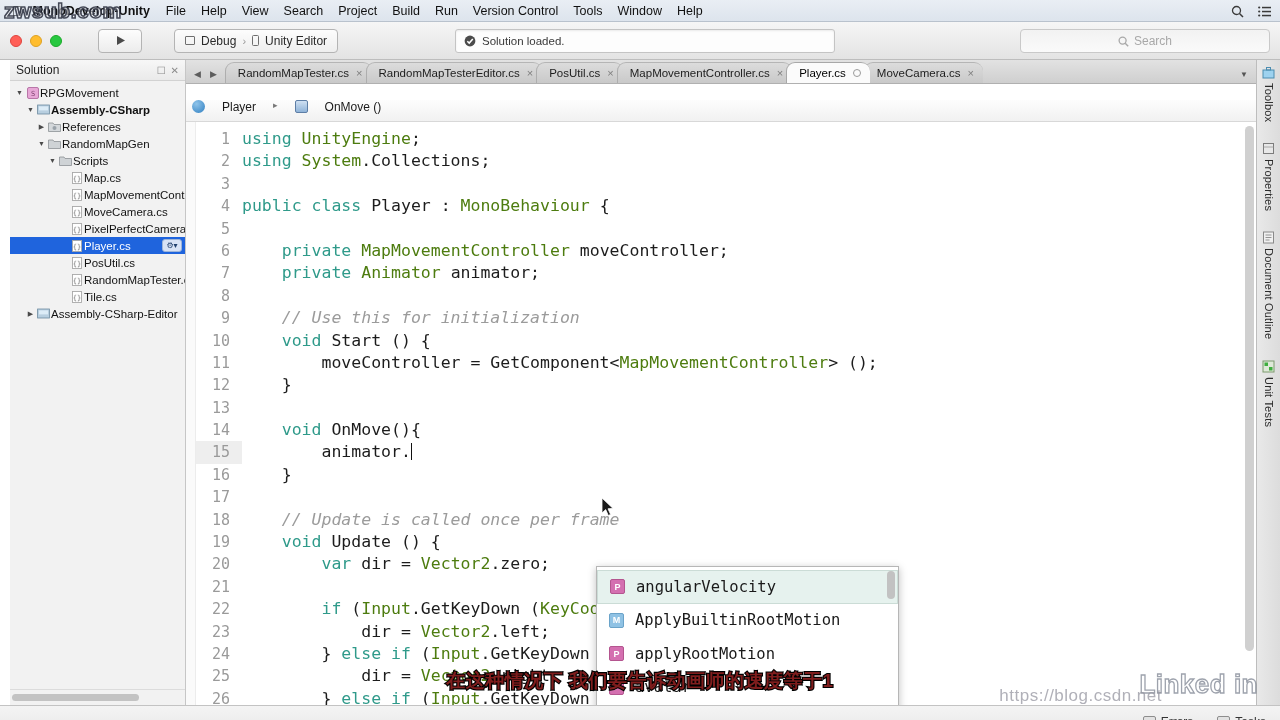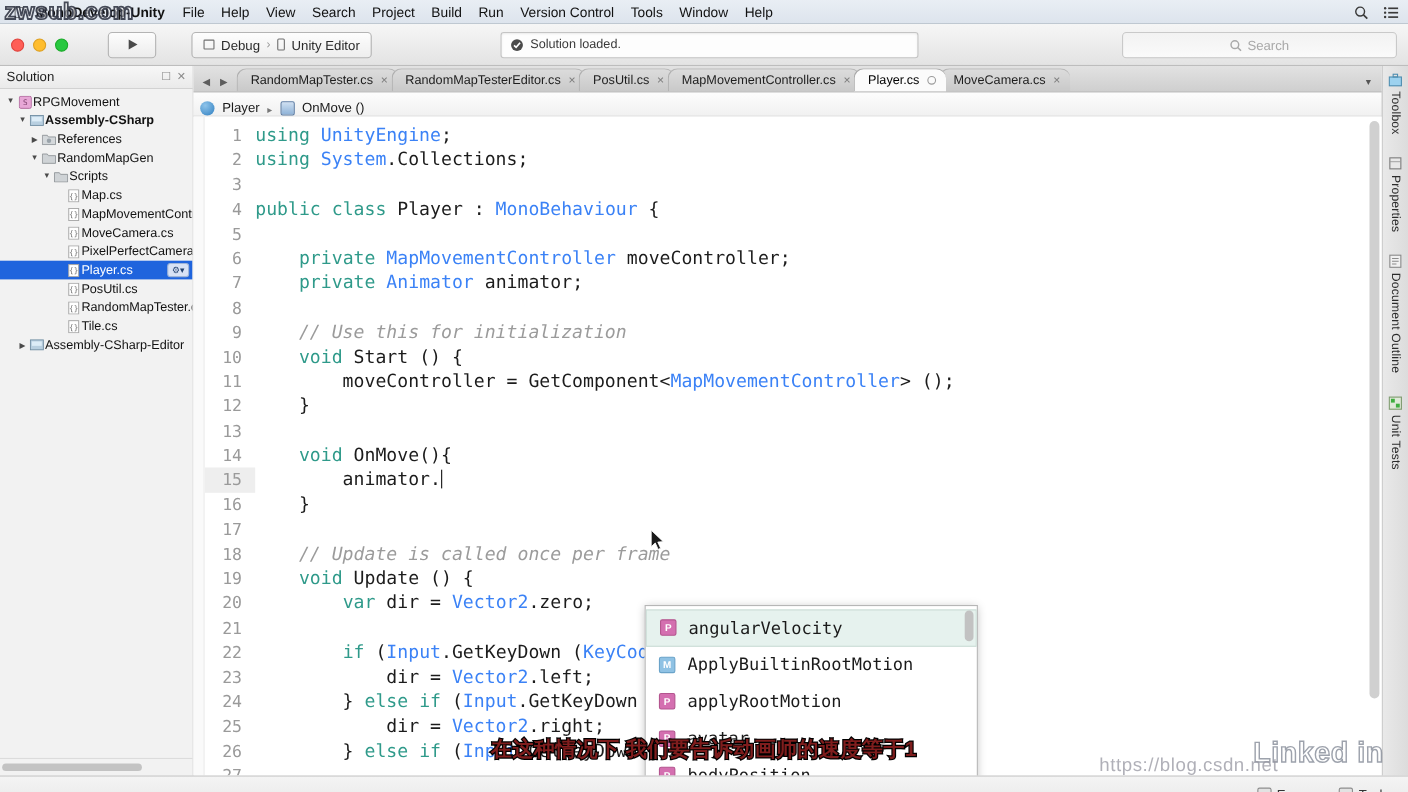--- a/index.html
+++ b/index.html
@@ -67,21 +67,21 @@
   .searchbox {
     position: absolute; right: 10px; top: 7px;
     width: 250px; height: 24px;
     background: linear-gradient(to bottom,#f2f2f2,#fafafa);
     border: 1px solid #c9c9c9; border-radius: 4px;
     display: flex; align-items: center; justify-content: center; gap: 5px;
     font-size: 12px; color: #a8a8a8;
   }
 
   
-  .mainrow { display: flex; width: 1280px; height: 645px; }
+  .mainrow { display: flex; width: 1280px; height: 645px; padding-left: 10px; }
 
   
   .solution { width: 176px; background: #f2f2f2; border-right: 1px solid #c6c6c6; display: flex; flex-direction: column; }
   .pad-header {
     height: 21px; display: flex; align-items: center; padding: 0 6px;
     font-size: 12px; color: #1f1f1f;
     background: linear-gradient(to bottom,#f7f7f7,#eaeaea);
     border-bottom: 1px solid #d2d2d2;
   }
   .pad-header .ttl { flex: 1; }
@@ -122,40 +122,41 @@
     border-left: 1px solid #aeaeae; border-top: 1px solid #b5b5b5;
     border-top-left-radius: 9px; border-top-right-radius: 9px;
     white-space: nowrap; position: relative; margin-right: -6px;
   }
   .tab.active { background: #fbfbfb; color: #000; z-index: 4; border-color: #a8a8a8; }
   .tab .x { color: #7e7e7e; font-size: 11px; }
   .tab .dot { width: 8px; height: 8px; border-radius: 50%; border: 1.3px solid #9b9b9b; }
   .tab-overflow { margin-left: auto; padding: 0 8px 4px; font-size: 8px; color: #555; }
 
   .breadcrumb {
-    height: 22px; display: flex; align-items: flex-end; gap: 7px;
+    height: 22px; display: flex; align-items: flex-start; gap: 17px;
     padding: 0 6px; font-size: 12px; color: #1a1a1a;
     background: linear-gradient(to bottom,#fdfdfd,#f1f1f1);
     border-bottom: 1px solid #d8d8d8;
+    margin-top: 16px;
   }
   .bc-arrow { color: #777; font-size: 9px; }
   .bc-ic1 { width: 13px; height: 13px; border-radius: 50%; background: radial-gradient(circle at 35% 30%, #8fc4ea, #2f7fc1); }
   .bc-ic2 { width: 13px; height: 13px; background: linear-gradient(to bottom,#cfe0f2,#8fb3d8); border: 1px solid #5d7ea6; border-radius: 2px; }
 
   .codewrap { flex: 1; position: relative; display: flex; overflow: hidden; background: #fff; }
   .gutterbar { width: 10px; background: #fafafa; border-right: 1px solid #ececec; flex: 0 0 10px; }
   .code {
     flex: 1; position: relative; padding-top: 6px;
     font-family: "DejaVu Sans Mono", monospace; font-size: 16.5px; line-height: 22.4px;
     white-space: pre; color: #1c1c1c; overflow: hidden;
   }
   .ln { display: block; height: 22.4px; }
   .lno { display: inline-block; width: 46px; text-align: right; color: #9a9a9a; padding-right: 12px; font-size: 15px; }
   .kw { color: #2f9a8a; }
-  .ty { color: #3b82f6; }
+  .ty { color: #4d7c0f; }
   .cm { color: #9b9b9b; font-style: italic; }
   .cursorline .lno { background: #eeeeee; }
   .caret { display: inline-block; width: 1.5px; height: 17px; background: #111; vertical-align: -3px; }
 
   .vscroll { position: absolute; right: 2px; top: 4px; width: 9px; height: 525px; background: #d0d0d0; border-radius: 5px; }
   .cursor-arrow { position: absolute; left: 416px; top: 376px; }
 
   
   .ac {
     position: absolute; left: 410px; top: 444px; width: 303px; height: 243px;

